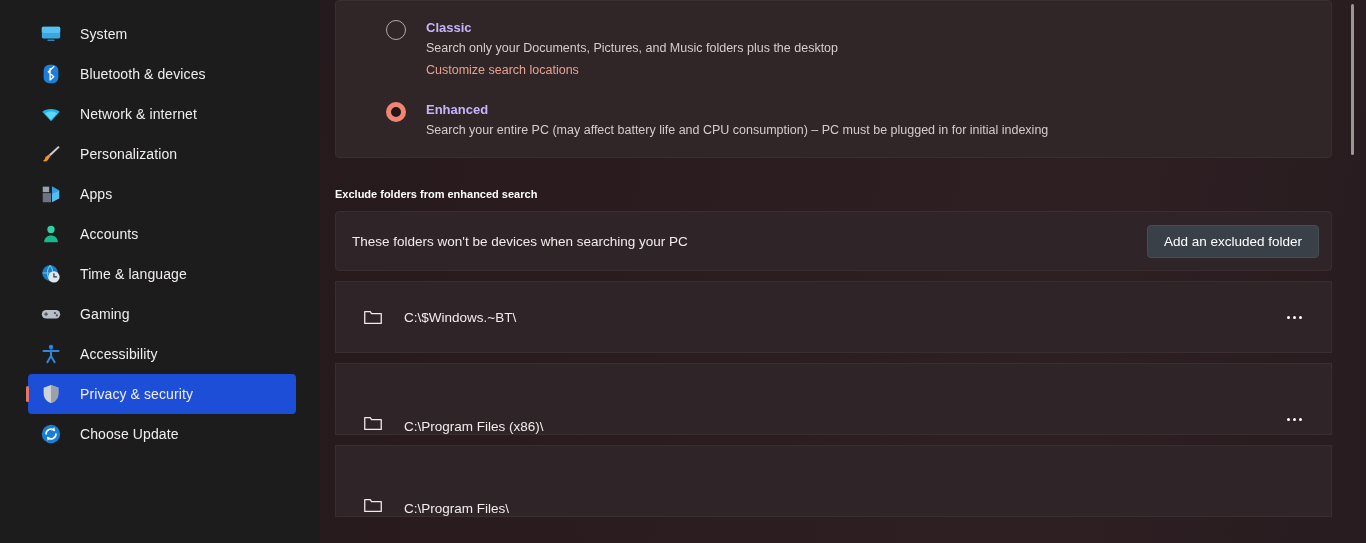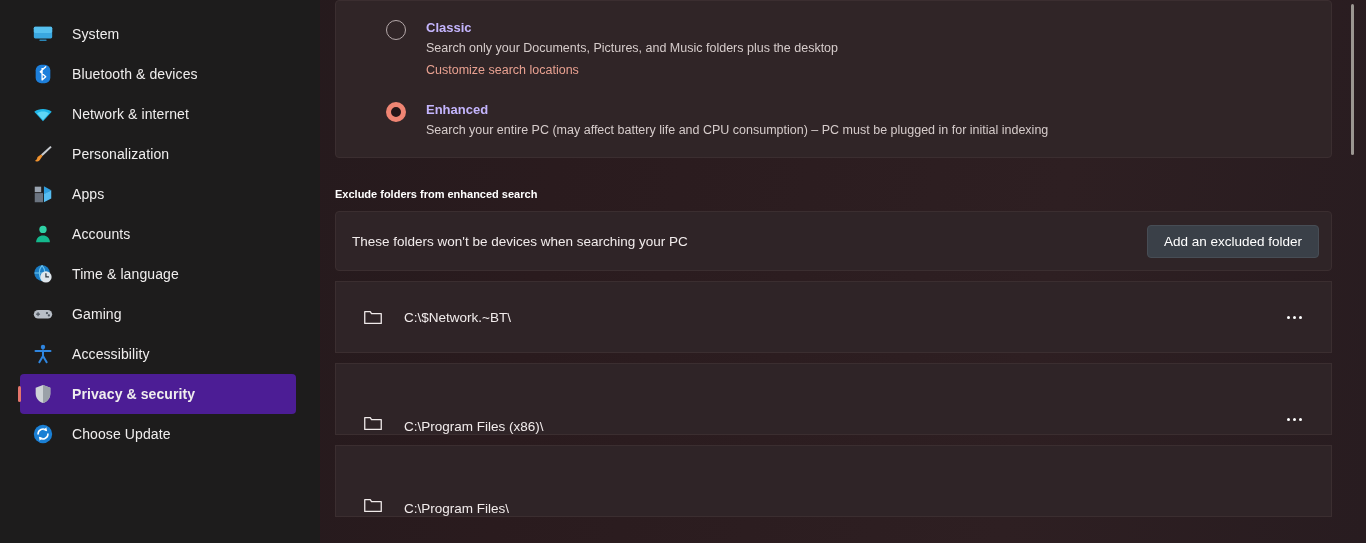--- a/index.html
+++ b/index.html
@@ -28,35 +28,34 @@
   
   .sidebar {
     width: 320px;
     flex: 0 0 320px;
     background: #1d1c1c;
     padding-top: 0px;
     position: relative;
     z-index: 2;
   }
 
-  .nav-list { padding: 14px 0 0 4px; }
+  .nav-list { padding: 14px 0 0 12px; }
 
   .nav-item {
     position: relative;
     display: flex;
     align-items: center;
     height: 40px;
     margin: 0 24px 0 16px;
     padding-left: 12px;
     border-radius: 4px;
     cursor: default;
   }
   .nav-item.selected {
-    background: #4c1d95;
-    font-weight: bold;
+    background: #1d4ed8;
   }
   .nav-item.selected::before {
     content: "";
     position: absolute;
     left: -2px;
     top: 50%;
     transform: translateY(-50%);
     width: 3px;
     height: 16px;
     border-radius: 2px;
@@ -411,21 +410,21 @@
         <button class="btn">Add an excluded folder</button>
       </div>
 
       <div id="folder-list">
           <div class="folder-row first">
             <span class="folder-ico">
               <svg width="22" height="22" viewBox="0 0 24 24">
                 <path d="M3 6.2 h6 l1.4 2.2 H21 V19 H3 Z" fill="none" stroke="#f0eaea" stroke-width="1.4" stroke-linejoin="round"></path>
               </svg>
             </span>
-            <span class="folder-path">C:\$Network.~BT\</span>
+            <span class="folder-path">C:\$Windows.~BT\</span>
             <span class="dots-btn">
               <span class="dot"></span>
               <span class="dot"></span>
               <span class="dot"></span>
             </span>
           </div>
           <div class="folder-row">
             <span class="folder-ico">
               <svg width="22" height="22" viewBox="0 0 24 24">
                 <path d="M3 6.2 h6 l1.4 2.2 H21 V19 H3 Z" fill="none" stroke="#f0eaea" stroke-width="1.4" stroke-linejoin="round"></path>

